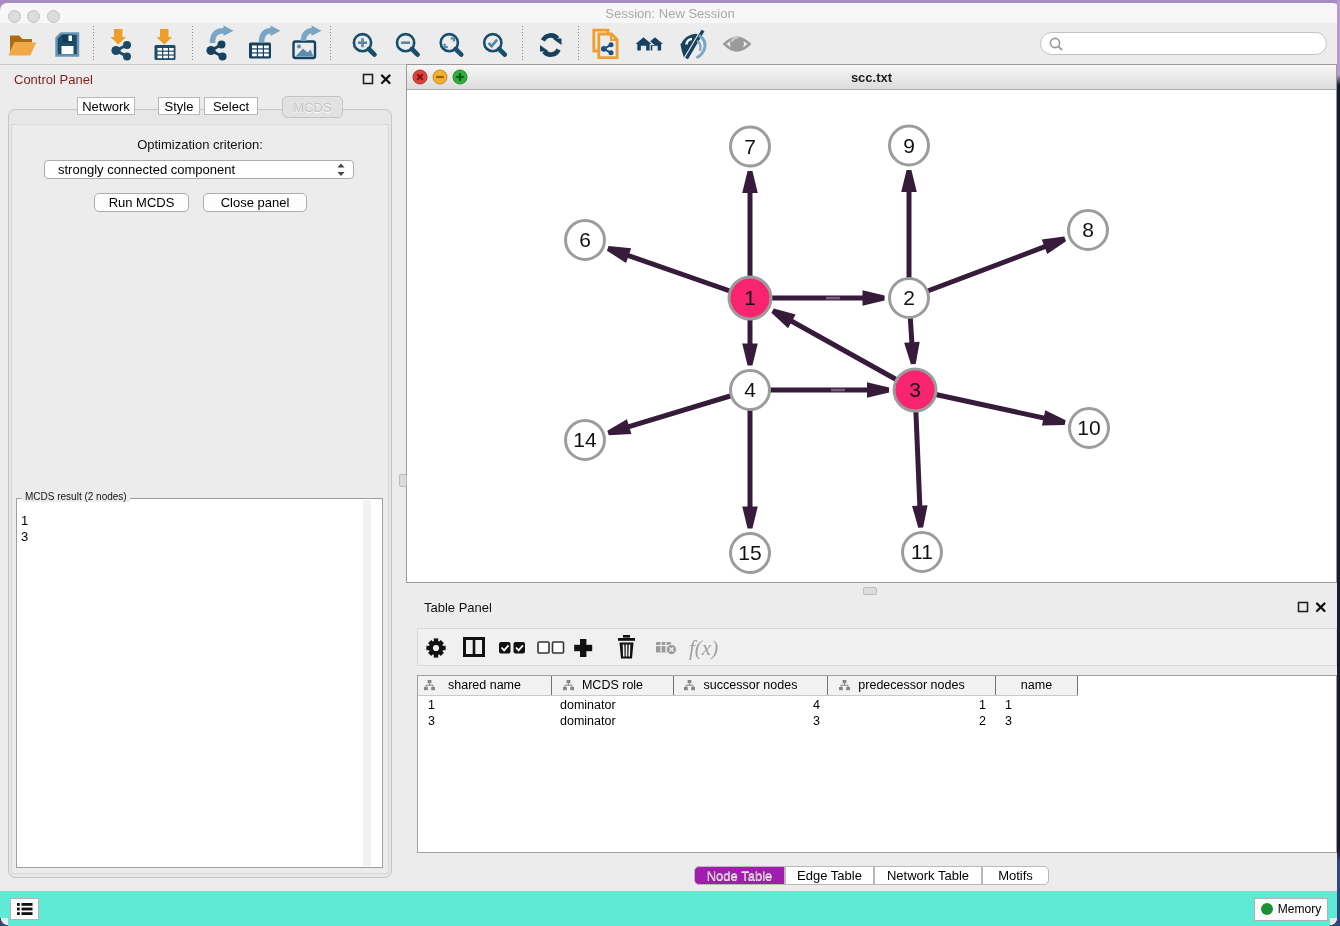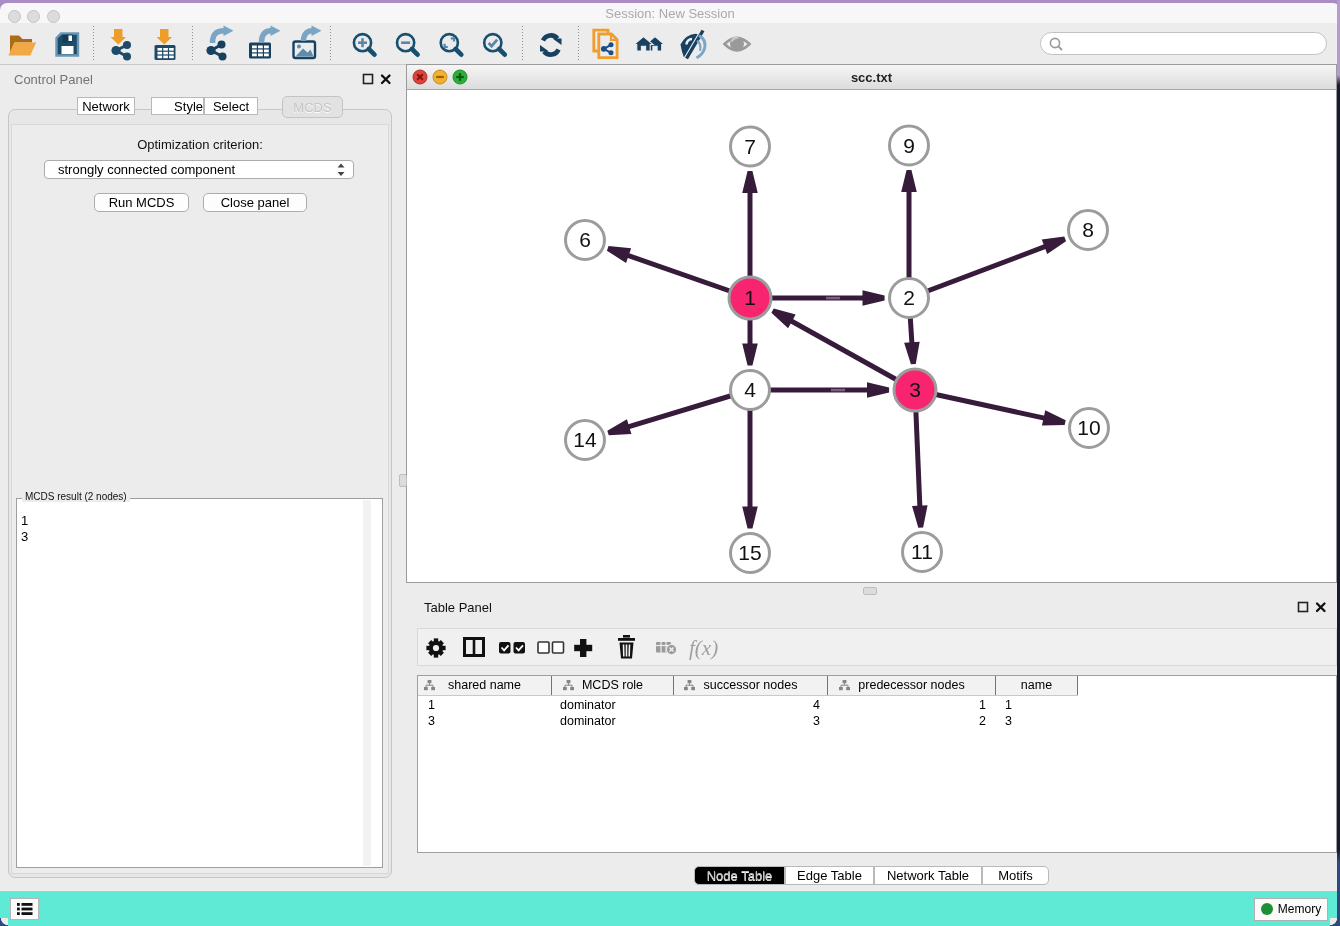--- a/index.html
+++ b/index.html
@@ -11,21 +11,21 @@
 #titlebar{left:0;top:3px;width:1340px;height:20px;background:#f7f7f7;border-radius:7px 7px 0 0;
   border-bottom:1px solid #e0e0e0;}
 .tl{position:absolute;top:6.5px;width:13px;height:13px;border-radius:50%;
   background:#dcdcdc;border:1px solid #c3c3c3;box-sizing:border-box;}
 #title{left:0;top:6px;width:1340px;text-align:center;font-size:13px;color:#a9a9a9;}
 #toolbar{left:0;top:23px;width:1340px;height:41px;background:#ececec;border-bottom:1px solid #c9c9c9;}
 .sep{position:absolute;top:3px;height:34px;width:1px;background:repeating-linear-gradient(#8f8f8f 0 1px,rgba(0,0,0,0) 1px 3px);}
 #search{position:absolute;left:1040px;top:9px;width:287px;height:23px;background:#fff;
   border:1px solid #c2c2c2;border-radius:12px;box-sizing:border-box;}
 
-#cp-title{left:14px;top:72px;font-size:13px;color:#737373;}
+#cp-title{left:14px;top:72px;font-size:13px;color:#7f1d1d;}
 .tab{position:absolute;z-index:5;top:0;height:18px;background:#fff;border:1px solid #b9b9b9;
   box-sizing:border-box;font-size:13px;text-align:center;line-height:17px;color:#000;}
 #tab-mcds{background:#e2e2e2;color:#c6c6c6;text-shadow:0 1px 0 #fafafa;border-color:#c4c4c4;border-radius:5px;margin-left:20px;}
 #cp-body{left:8px;top:109px;width:384px;height:769px;background:#e7e7e7;
   border:1px solid #c6c6c6;border-radius:7px;box-sizing:border-box;}
 #cp-inner{left:11px;top:124px;width:378px;height:750px;background:#ececec;
   border:1px solid #d8d8d8;box-sizing:border-box;}
 #opt-label{left:0;top:137px;width:400px;text-align:center;font-size:13px;color:#111;}
 #cp-select{left:44px;top:160px;width:310px;height:19px;background:#fff;border:1px solid #ababab;
   border-radius:4px;box-sizing:border-box;font-size:13px;line-height:17px;padding-left:13px;color:#000;}
@@ -45,21 +45,21 @@
 #tp-toolbar{left:417px;top:628px;width:920px;height:38px;background:#f0f0f0;
   border:1px solid #d9d9d9;box-sizing:border-box;}
 #tp-table{left:417px;top:675px;width:920px;height:178px;background:#fff;border:1px solid #9f9f9f;box-sizing:border-box;}
 #tp-header{position:absolute;left:0;top:0;width:660px;height:19px;background:#f2f2f2;
   border-bottom:1px solid #c9c9c9;}
 .th{position:absolute;top:0;height:19px;border-right:1px solid #737373;box-sizing:border-box;
   font-size:12.5px;text-align:center;line-height:19px;color:#000;}
 .td{position:absolute;font-size:12.5px;color:#000;}
 .btab{position:absolute;top:0;height:19px;background:#fff;border:1px solid #b9b9b9;box-sizing:border-box;
   font-size:13px;font-weight:500;text-align:center;line-height:18px;color:#000;}
-#btab-node{background:#000000;color:#c2c2c2;text-shadow:0 1px 0 #fafafa;border-radius:5px 0 0 5px;}
+#btab-node{background:#a21caf;color:#c2c2c2;text-shadow:0 1px 0 #fafafa;border-radius:5px 0 0 5px;}
 
 #statusbar{left:0;top:891px;width:1340px;height:35px;background:#5eead4;border-top:1px solid #c2c2c2;box-sizing:border-box;}
 #sb-left{position:absolute;left:10px;top:6px;width:29px;height:22px;background:#fbfbfb;border:1px solid #b4b4b4;box-sizing:border-box;}
 #sb-mem{position:absolute;left:1254px;top:6px;width:74px;height:23px;background:#fbfbfb;border:1px solid #b0b0b0;
   box-sizing:border-box;font-size:12px;line-height:21px;text-align:center;color:#000;}
 #rightstrip{left:1337px;top:0;width:3px;height:926px;background:linear-gradient(#b79bd0 0,#b79bd0 75px,#1a1a2e 85px,#1a1a2e 850px,#2d4a7e 862px,#2d4a7e 926px);}
 </style>
 </head>
 <body>
 <div class="abs" id="purpletop"></div>
@@ -215,21 +215,21 @@
 
 <div class="abs" id="cp-title">Control Panel</div>
 <svg class="abs" style="left:362px;top:73px;" width="34" height="12">
   <rect x="1.5" y="1.5" width="9" height="9" fill="none" stroke="#222" stroke-width="1.6"></rect>
   <g stroke="#111" stroke-width="2.3" stroke-linecap="round">
       <line x1="20" y1="2.5" x2="27.5" y2="10"></line>
       <line x1="27.5" y1="2.5" x2="20" y2="10"></line>
     </g>
 </svg>
 <div class="tab" style="left:77px;top:97px;width:58px;">Network</div>
-<div class="tab" style="left:151px;top:97px;width:53px;text-align:right;">Style</div>
+<div class="tab" style="left:158px;top:97px;width:42px;">Style</div>
 <div class="tab" style="left:204px;top:97px;width:54px;">Select</div>
 <div class="tab" id="tab-mcds" style="left:262px;top:95.5px;width:61px;height:22.5px;line-height:21px;">MCDS</div>
 <div class="abs" id="cp-body"></div>
 <div class="abs" id="cp-inner"></div>
 <div class="abs" id="opt-label">Optimization criterion:</div>
 <div class="abs" id="cp-select">strongly connected component
   <svg width="10" height="14" style="position:absolute;right:7px;top:2px;">
     <polygon points="5,0.5 8.5,4.5 1.5,4.5" fill="#444"></polygon>
     <polygon points="5,13 8.5,9 1.5,9" fill="#444"></polygon>
   </svg>

